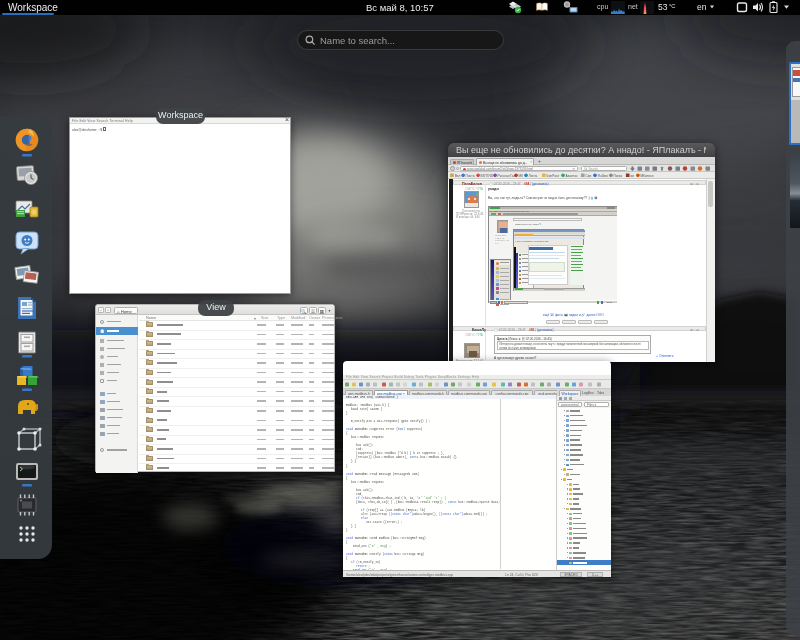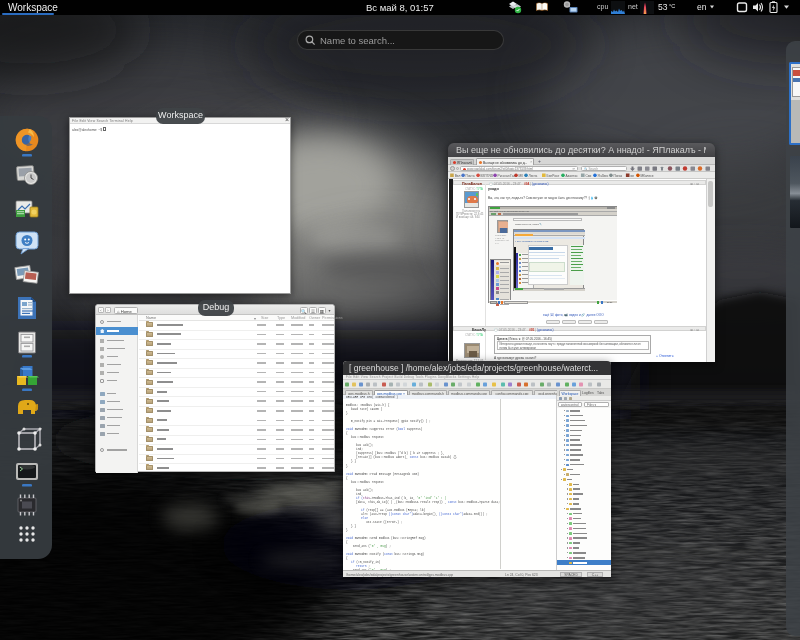--- a/index.html
+++ b/index.html
@@ -109,21 +109,21 @@
   <div class="abs" style="left:1px;top:3px;width:10px;height:30px;background:#f8f8f8;border:1px solid #999;"></div>
   <div class="abs" style="left:2px;top:6px;width:7px;height:6px;background:#c94f3f;"></div>
   <div class="abs" style="left:2px;top:14px;width:7px;height:4px;background:#4a74b0;"></div>
   <div class="abs" style="left:0;top:36px;width:11px;height:43px;background:#b9b9b7;"></div>
 </div>
 <div class="abs" style="left:790px;top:156px;width:10px;height:72px;background:linear-gradient(180deg,#3a424c 0%,#4e565e 38%,#878e96 52%,#262c33 62%,#12161b 100%);border-radius:1px 0 0 1px;"></div>
 
 <div class="abs" style="left:0;top:0;width:800px;height:15px;background:#010101;"></div>
 <div class="abs" style="left:8px;top:1.5px;color:#efefef;font-size:10px;">Workspace</div>
 <div class="abs" style="left:2px;top:13.2px;width:52px;height:2.3px;background:#2a6cc0;border-radius:1px;"></div>
-<div class="abs" style="left:366px;top:2px;color:#ededed;font-size:9.5px;">Вс май 8, 01:57</div>
+<div class="abs" style="left:366px;top:2px;color:#ededed;font-size:9.5px;">Вс май 8, 10:57</div>
 
 <svg class="abs" style="left:506px;top:1px" width="290" height="13" viewBox="0 0 290 13">
 
   <g transform="translate(2,0)">
     <path d="M5 0.5 L9 3 L5 5.5 L1 3 Z" fill="#eceff2"></path>
     <path d="M9 3 L13 5.5 L9 8 L5 5.5 Z" fill="#c4c9ce"></path>
     <path d="M1 5.5 L5 8 L9 5.5 L5 3 Z" fill="#dde1e5" opacity="0.85"></path>
     <circle cx="10" cy="9" r="3.2" fill="#2fb344"></circle>
     <path d="M8.6 9 l1 1.1 l1.9 -2.2" stroke="#fff" stroke-width="0.9" fill="none"></path>
   </g>
@@ -728,27 +728,24 @@
 <div class="abs" style="left:7px;top:144.4px;width:7px;height:5px;background:linear-gradient(180deg,#cfbb92,#b7a179);border-radius:0.5px;border:0.4px solid #a3906a;"></div>
 <div class="abs" style="left:7px;top:144.4px;width:3px;height:1.4px;background:#b49c6e;border-radius:0.5px 0.5px 0 0;margin-top:-1px;"></div>
 <div class="abs" style="left:18px;top:146.0px;width:12px;height:1.9px;background:#8e8e8e;"></div>
 <div class="abs" style="left:118px;top:146.2px;width:9px;height:1.6px;background:#b4b4b4;"></div>
 <div class="abs" style="left:137px;top:146.2px;width:8px;height:1.6px;background:#b4b4b4;"></div>
 <div class="abs" style="left:152px;top:146.2px;width:12px;height:1.6px;background:#b4b4b4;"></div>
 <div class="abs" style="left:170px;top:146.2px;width:5px;height:1.6px;background:#b4b4b4;"></div>
 <div class="abs" style="left:183px;top:146.2px;width:13px;height:1.6px;background:#b4b4b4;"></div>
 </div>
 </div>
-<div class="abs" style="left:198px;top:300px;width:36px;height:16px;background:rgba(62,66,70,0.95);border-radius:7px;color:#eeeeee;font-size:9px;text-align:center;line-height:15px;">Debug</div>
+<div class="abs" style="left:198px;top:300px;width:36px;height:16px;background:rgba(62,66,70,0.95);border-radius:7px;color:#eeeeee;font-size:9px;text-align:center;line-height:15px;">View</div>
 
 <div class="abs" style="left:343px;top:361px;width:268px;height:216px;background:#fff;box-shadow:0 2px 10px rgba(0,0,0,0.55);border-radius:4px 4px 0 0;">
 
- <div class="abs" style="left:0;top:0;width:268px;height:14px;background:#333335;border-radius:4px 4px 0 0;">
-  <div class="abs" style="left:6px;top:1.5px;width:252px;color:#dedede;font-size:8.5px;white-space:nowrap;overflow:hidden;">[ greenhouse ] /home/alex/jobs/eda/projects/greenhouse/waterct...</div>
- </div>
 
  <div class="abs" style="left:0;top:14px;width:268px;height:4.5px;background:#ececeb;border-bottom:0.5px solid #ccc;">
   <div class="abs" style="left:3px;top:0.2px;font-size:3px;color:#888;letter-spacing:0.3px;">File  Edit  View  Search  Project  Build  Debug  Tools  Plugins  DoxyBlocks  Settings  Help</div>
  </div>
 
  <div class="abs" style="left:0;top:18.5px;width:268px;height:9.5px;background:#e9e9e7;border-bottom:0.5px solid #c8c8c6;">
   <svg class="abs" style="left:2px;top:2px" width="260" height="7" viewBox="0 0 260 7" opacity="0.8">
    <g>
     <rect x="0" y="0.5" width="4" height="4" rx="0.8" fill="#4a9e4a"></rect>
     <rect x="7" y="0.5" width="4" height="4" rx="0.8" fill="#e2b93b"></rect>

